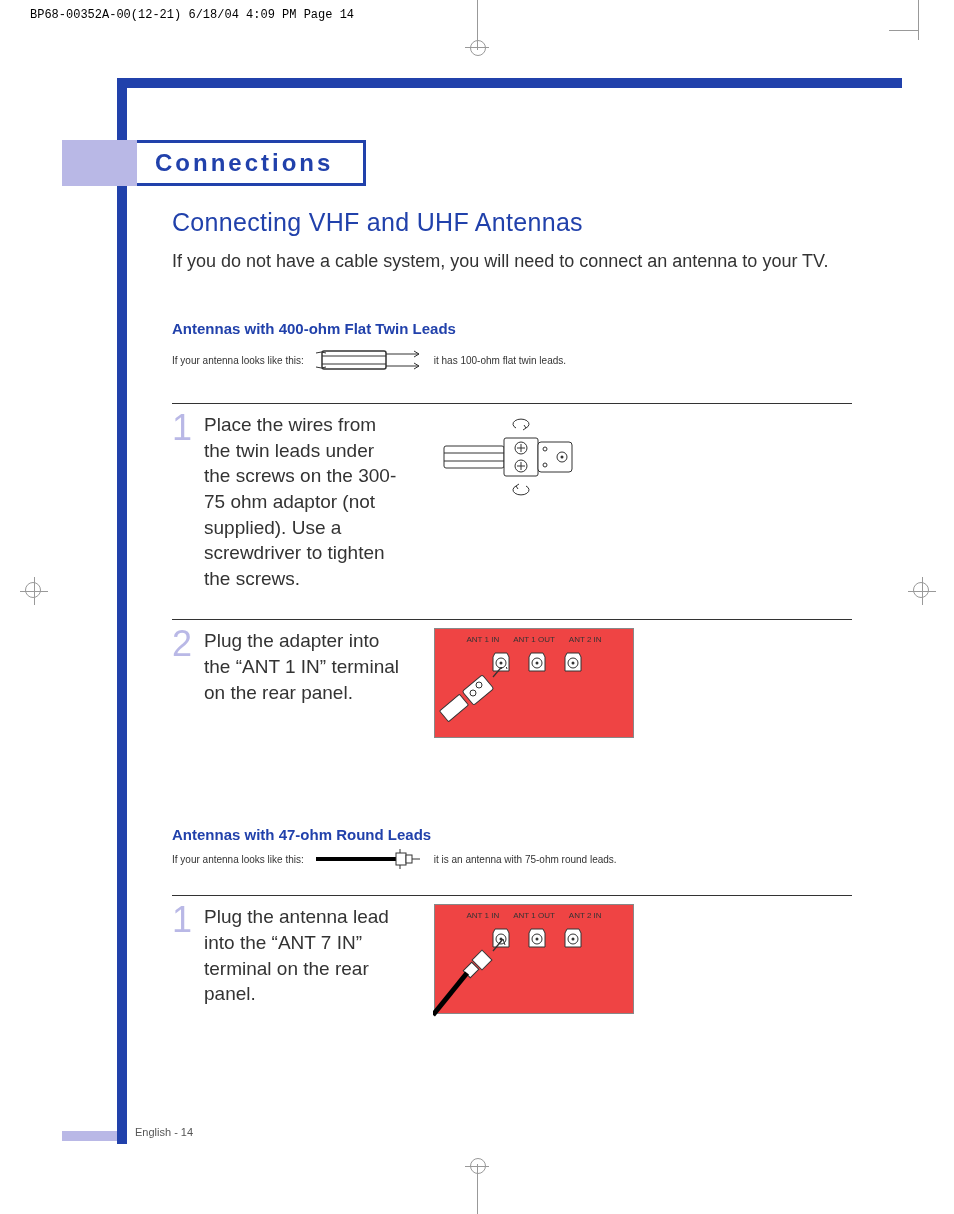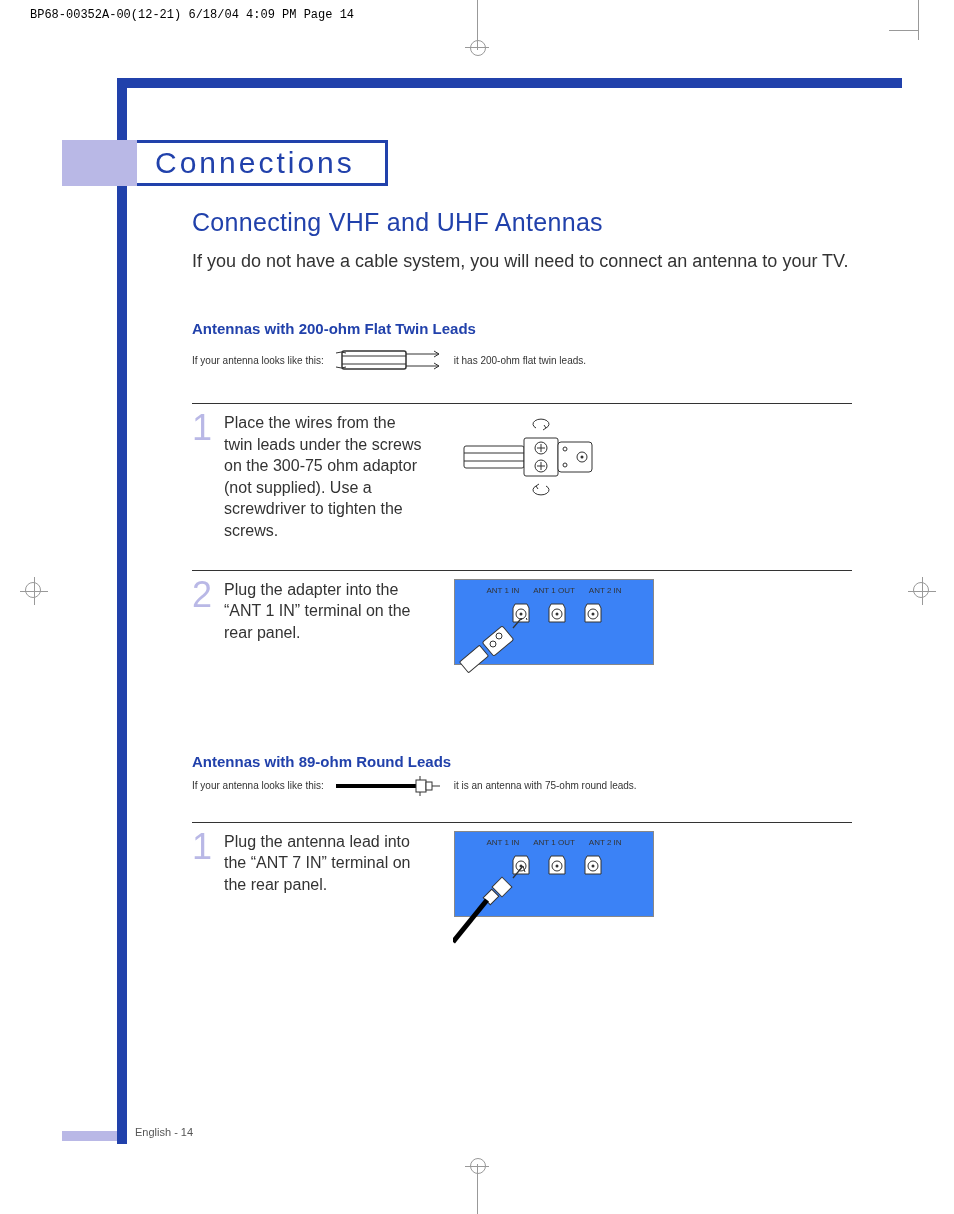--- a/index.html
+++ b/index.html
@@ -88,30 +88,29 @@
   }
   .title-box {
     background: #fff;
     border: 3px solid #2141ab;
     border-left: none;
     padding: 4px 30px 4px 18px;
     display:flex; align-items:center;
   }
   .title-box h1 {
     color: #2141ab;
-    font-size: 30px;
-    font-weight: 400;
+    font-size: 24px;
+    font-weight: 700;
     letter-spacing: 3px;
   }
   .content {
     position: absolute;
     top: 130px;
     left: 110px;
     right: 50px;
-    margin-left: 20px;
   }
   h2.subtitle {
     color: #2141ab;
     font-weight: 400;
     font-size: 25px;
     font-family: "Arial Narrow", Arial, sans-serif;
     letter-spacing: 0.3px;
     margin-bottom: 14px;
   }
   .intro {
@@ -142,32 +141,32 @@
   .step-num {
     font-size: 36px;
     color: #b9b8e6;
     font-weight: 400;
     line-height: 0.9;
     font-family: "Arial Narrow", Arial, sans-serif;
     width: 22px;
     flex-shrink:0;
   }
   .step-text {
-    font-size: 16px;
+    font-size: 19px;
     color: #333;
     width: 200px;
     line-height: 1.35;
   }
   .step-fig {
     margin-left: 20px;
     flex-shrink:0;
   }
   .panel {
-    width: 200px; height: 86px;
-    background: #3b82f6;
+    width: 200px; height: 110px;
+    background: #ef4444;
     border: 1px solid #888;
     position: relative;
   }
   .ant-labels {
     position:absolute; top:6px; left:0; right:0;
     display:flex; justify-content:center; gap:14px;
     font-size:8px; color:#333; font-family: Arial;
   }
   .conn {
     position:absolute; width:24px; height:28px; top:20px;
@@ -207,37 +206,37 @@
     <div class="title-lilac"></div>
     <div class="title-box">
       <h1>Connections</h1>
     </div>
   </div>
 
   <div class="content">
     <h2 class="subtitle">Connecting VHF and UHF Antennas</h2>
     <p class="intro">If you do not have a cable system, you will need to connect an antenna to your TV.</p>
 
-    <h3 class="section">Antennas with 200-ohm Flat Twin Leads</h3>
+    <h3 class="section">Antennas with 400-ohm Flat Twin Leads</h3>
     <div class="lead-row">
       <span>If your antenna looks like this:</span>
       <span class="lead-illus">
         <svg width="110" height="34" viewBox="0 0 110 34">
           <rect x="8" y="8" width="64" height="18" fill="#fff" stroke="#333" stroke-width="1.5" rx="2"></rect>
           <line x1="8" y1="13" x2="72" y2="13" stroke="#333" stroke-width="1"></line>
           <line x1="8" y1="21" x2="72" y2="21" stroke="#333" stroke-width="1"></line>
           <path d="M 2 10 Q 8 8 12 10" stroke="#333" fill="none"></path>
           <path d="M 2 24 Q 8 26 12 24" stroke="#333" fill="none"></path>
           <line x1="72" y1="11" x2="105" y2="11" stroke="#333"></line>
           <line x1="72" y1="23" x2="105" y2="23" stroke="#333"></line>
           <polyline points="100,8 105,11 100,14" fill="none" stroke="#333"></polyline>
           <polyline points="100,20 105,23 100,26" fill="none" stroke="#333"></polyline>
         </svg>
       </span>
-      <span>it has 200-ohm flat twin leads.</span>
+      <span>it has 100-ohm flat twin leads.</span>
     </div>
 
     <div class="step-block">
       <div class="step-num">1</div>
       <div class="step-text">Place the wires from the twin leads under the screws on the 300-75 ohm adaptor (not supplied). Use a screwdriver to tighten the screws.</div>
       <div class="step-fig">
         <svg width="170" height="90" viewBox="0 0 170 90">
           <rect x="10" y="34" width="60" height="22" fill="#fff" stroke="#333" rx="2"></rect>
           <line x1="10" y1="41" x2="70" y2="41" stroke="#333"></line>
           <line x1="10" y1="49" x2="70" y2="49" stroke="#333"></line>
@@ -293,21 +292,21 @@
             <rect x="6" y="34" width="26" height="14" fill="#fff" stroke="#333" rx="1" transform="rotate(-40 19 41)"></rect>
             <circle cx="44" cy="18" r="3" fill="#fff" stroke="#333"></circle>
             <circle cx="38" cy="26" r="3" fill="#fff" stroke="#333"></circle>
           </svg>
         </div>
       </div>
     </div>
 
     <div class="gap"></div>
 
-    <h3 class="section">Antennas with 89-ohm Round Leads</h3>
+    <h3 class="section">Antennas with 47-ohm Round Leads</h3>
     <div class="lead-row">
       <span>If your antenna looks like this:</span>
       <span class="lead-illus">
         <svg width="110" height="20" viewBox="0 0 110 20">
           <line x1="2" y1="10" x2="82" y2="10" stroke="#000" stroke-width="4"></line>
           <rect x="82" y="4" width="10" height="12" fill="#fff" stroke="#333"></rect>
           <rect x="92" y="6" width="6" height="8" fill="#fff" stroke="#333"></rect>
           <line x1="98" y1="10" x2="106" y2="10" stroke="#333"></line>
           <line x1="88" y1="2" x2="88" y2="18" stroke="#333" stroke-width="0"></line>
           <line x1="86" y1="0" x2="86" y2="4" stroke="#333"></line>

